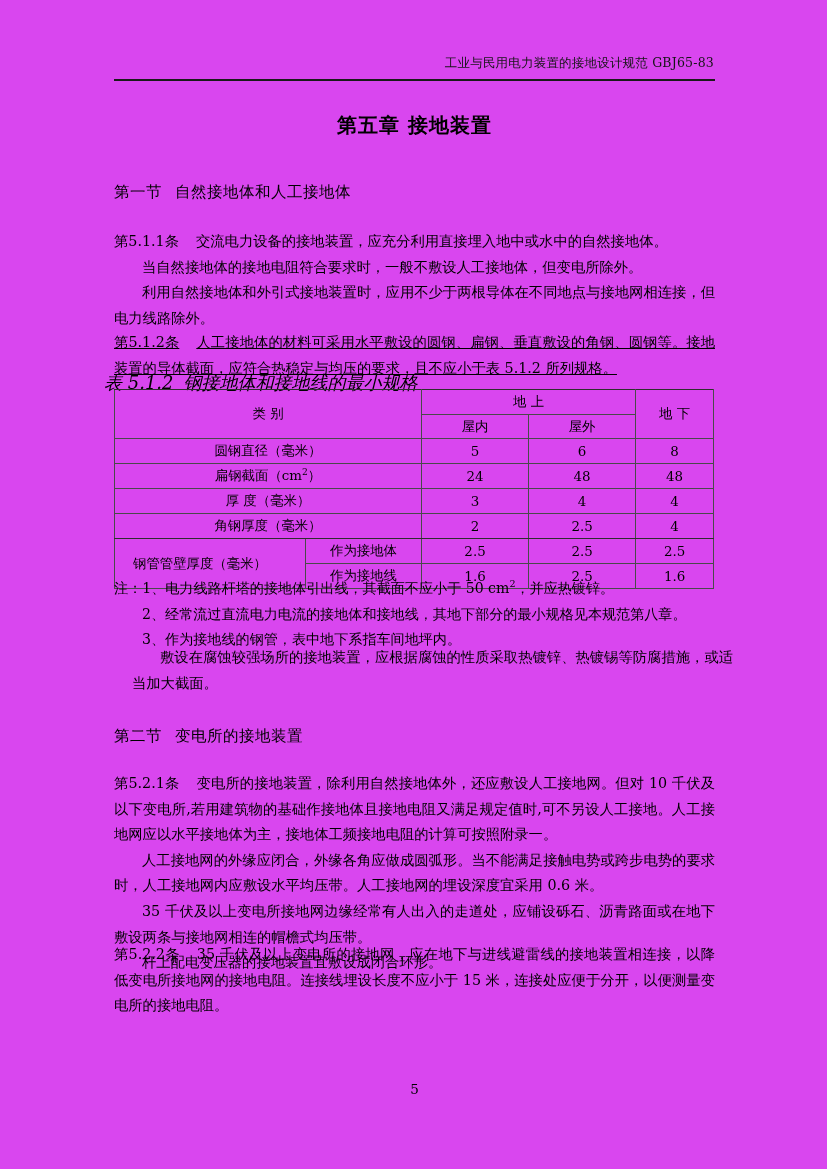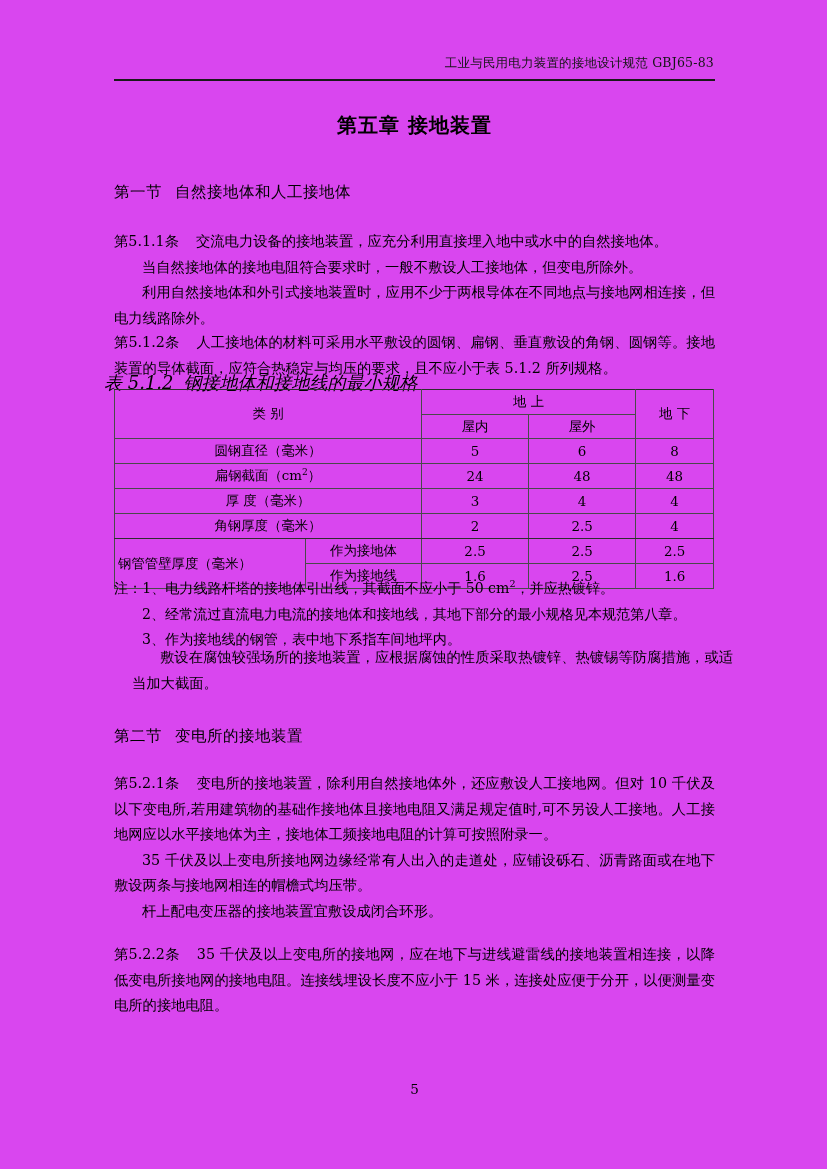--- a/index.html
+++ b/index.html
@@ -114,21 +114,21 @@
     border: 1px solid #4a4a4a;
     padding: 0;
     font-weight: normal;
     text-align: center;
     vertical-align: middle;
     height: 24px;
   }
   .tbl .outer-top    { border-top: 1.4px solid #2e2e2e; }
   .tbl .cat-cell     { text-align: center; }
   .tbl .lbl-cell     { text-align: center; }
-  .tbl .pipe-name    { text-align: left; padding-left: 3px; }
+  .tbl .pipe-name    { text-align: left; padding-left: 18px; }
   .tbl .hdr-sub      { height: 23px; }
   .tbl .thick-b      { border-bottom: 1.4px solid #2e2e2e; }
 
   
   .notes {
     position: absolute;
     left: 114px;
     width: 601px;
     font-family: "DejaVu Serif", "Liberation Serif", serif;
     font-size: 14.1px;
@@ -163,21 +163,21 @@
   <div class="sec-heading" style="top:182px;">
     <span>第一节</span><span class="gap"></span><span>自然接地体和人工接地体</span>
   </div>
 
   <div class="para" style="top:229px;">
     <span class="ln"><span>第5.1.1条</span><span class="gap2"></span><span>交流电力设备的接地装置，应充分利用直接埋入地中或水中的自然接地体。</span></span>
     <span class="ln"><span class="ind1"></span><span>当自然接地体的接地电阻符合要求时，一般不敷设人工接地体，但变电所除外。</span></span>
     <span class="ln"><span class="ind1"></span><span>利用自然接地体和外引式接地装置时，应用不少于两根导体在不同地点与接地网相连接，但电力线路除外。</span></span>
   </div>
 
-  <div class="para" style="top:330px;">
+  <div class="para" style="top:330px;text-decoration:underline;">
     <span class="ln"><span>第5.1.2条</span><span class="gap2"></span><span>人工接地体的材料可采用水平敷设的圆钢、扁钢、垂直敷设的角钢、圆钢等。接地装置的导体截面，应符合热稳定与均压的要求，且不应小于表 5.1.2 所列规格。</span></span>
   </div>
 
   <div class="tbl-caption">
     <span>表 5.1.2</span><span class="gap"></span><span>钢接地体和接地线的最小规格</span>
   </div>
 
   <table class="tbl">
     <colgroup>
       <col style="width:191px;">
@@ -251,20 +251,21 @@
   <div class="para" style="top:645px;margin-left:18px;">
     <span class="ln"><span class="ind1"></span><span>敷设在腐蚀较强场所的接地装置，应根据腐蚀的性质采取热镀锌、热镀锡等防腐措施，或适当加大截面。</span></span>
   </div>
 
   <div class="sec-heading" style="top:726px;">
     <span>第二节</span><span class="gap"></span><span>变电所的接地装置</span>
   </div>
 
   <div class="para" style="top:771px;">
     <span class="ln"><span>第5.2.1条</span><span class="gap2"></span><span>变电所的接地装置，除利用自然接地体外，还应敷设人工接地网。但对 10 千伏及以下变电所,若用建筑物的基础作接地体且接地电阻又满足规定值时,可不另设人工接地。人工接地网应以水平接地体为主，接地体工频接地电阻的计算可按照附录一。</span></span>
+    <span class="ln"><span class="ind1"></span><span>人工接地网的外缘应闭合，外缘各角应做成圆弧形。当不能满足接触电势或跨步电势的要求时，人工接地网内应敷设水平均压带。人工接地网的埋设深度宜采用 0.6 米。</span></span>
     <span class="ln"><span class="ind1"></span><span>35 千伏及以上变电所接地网边缘经常有人出入的走道处，应铺设砾石、沥青路面或在地下敷设两条与接地网相连的帽檐式均压带。</span></span>
     <span class="ln"><span class="ind1"></span><span>杆上配电变压器的接地装置宜敷设成闭合环形。</span></span>
   </div>
 
   <div class="para" style="top:942px;">
     <span class="ln"><span>第5.2.2条</span><span class="gap2"></span><span>35 千伏及以上变电所的接地网，应在地下与进线避雷线的接地装置相连接，以降低变电所接地网的接地电阻。连接线埋设长度不应小于 15 米，连接处应便于分开，以便测量变电所的接地电阻。</span></span>
   </div>
 
   <div class="pagenum">5</div>
 

